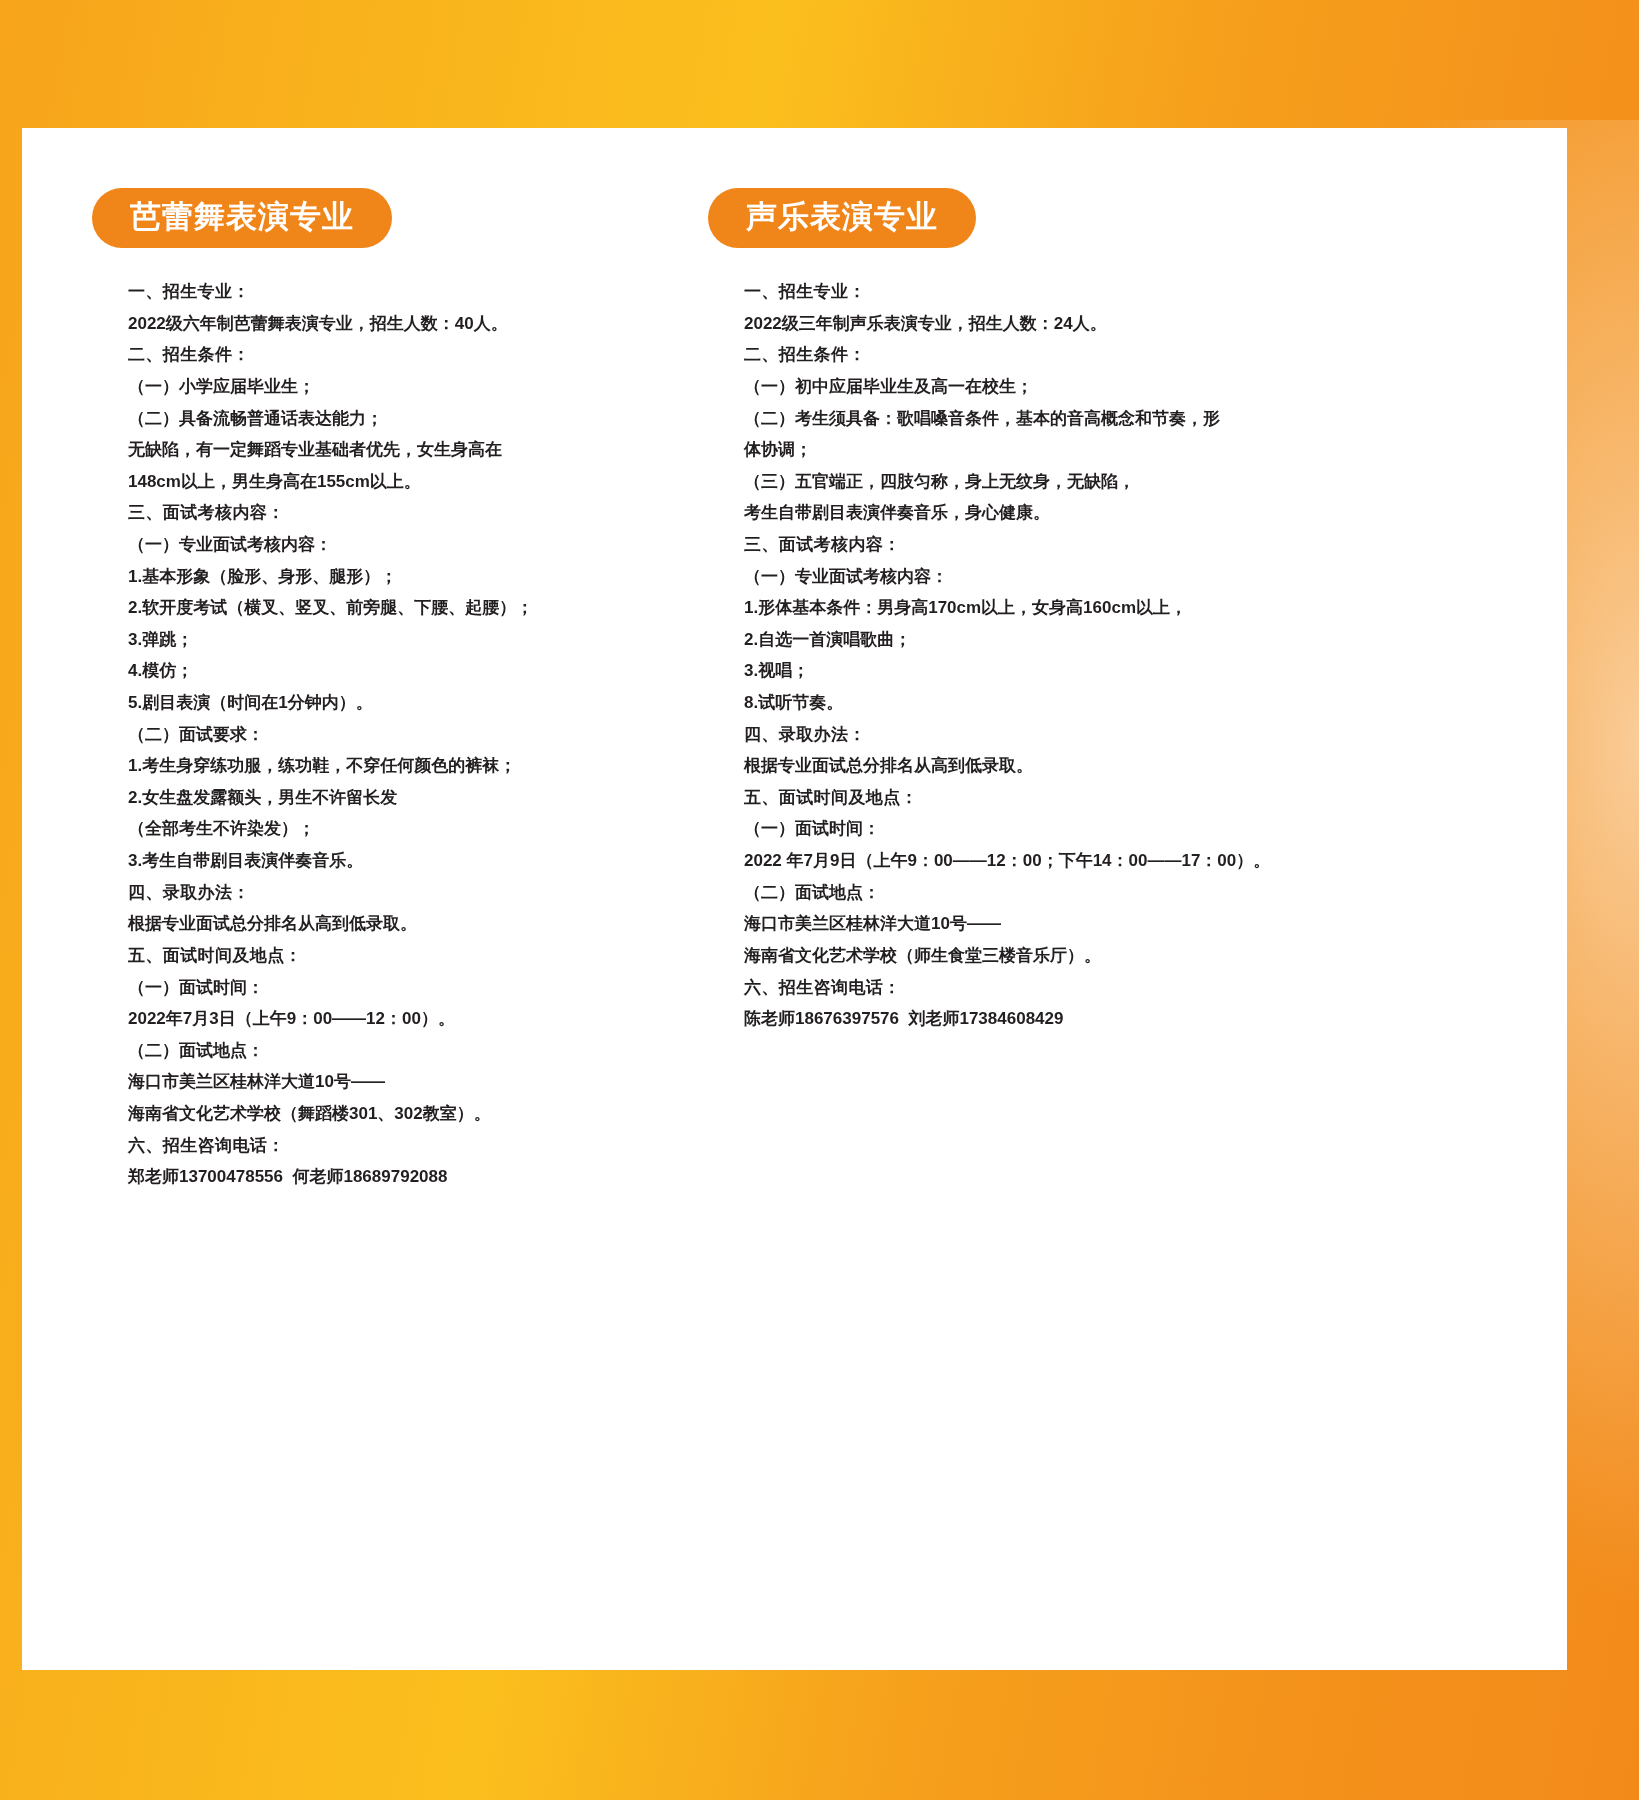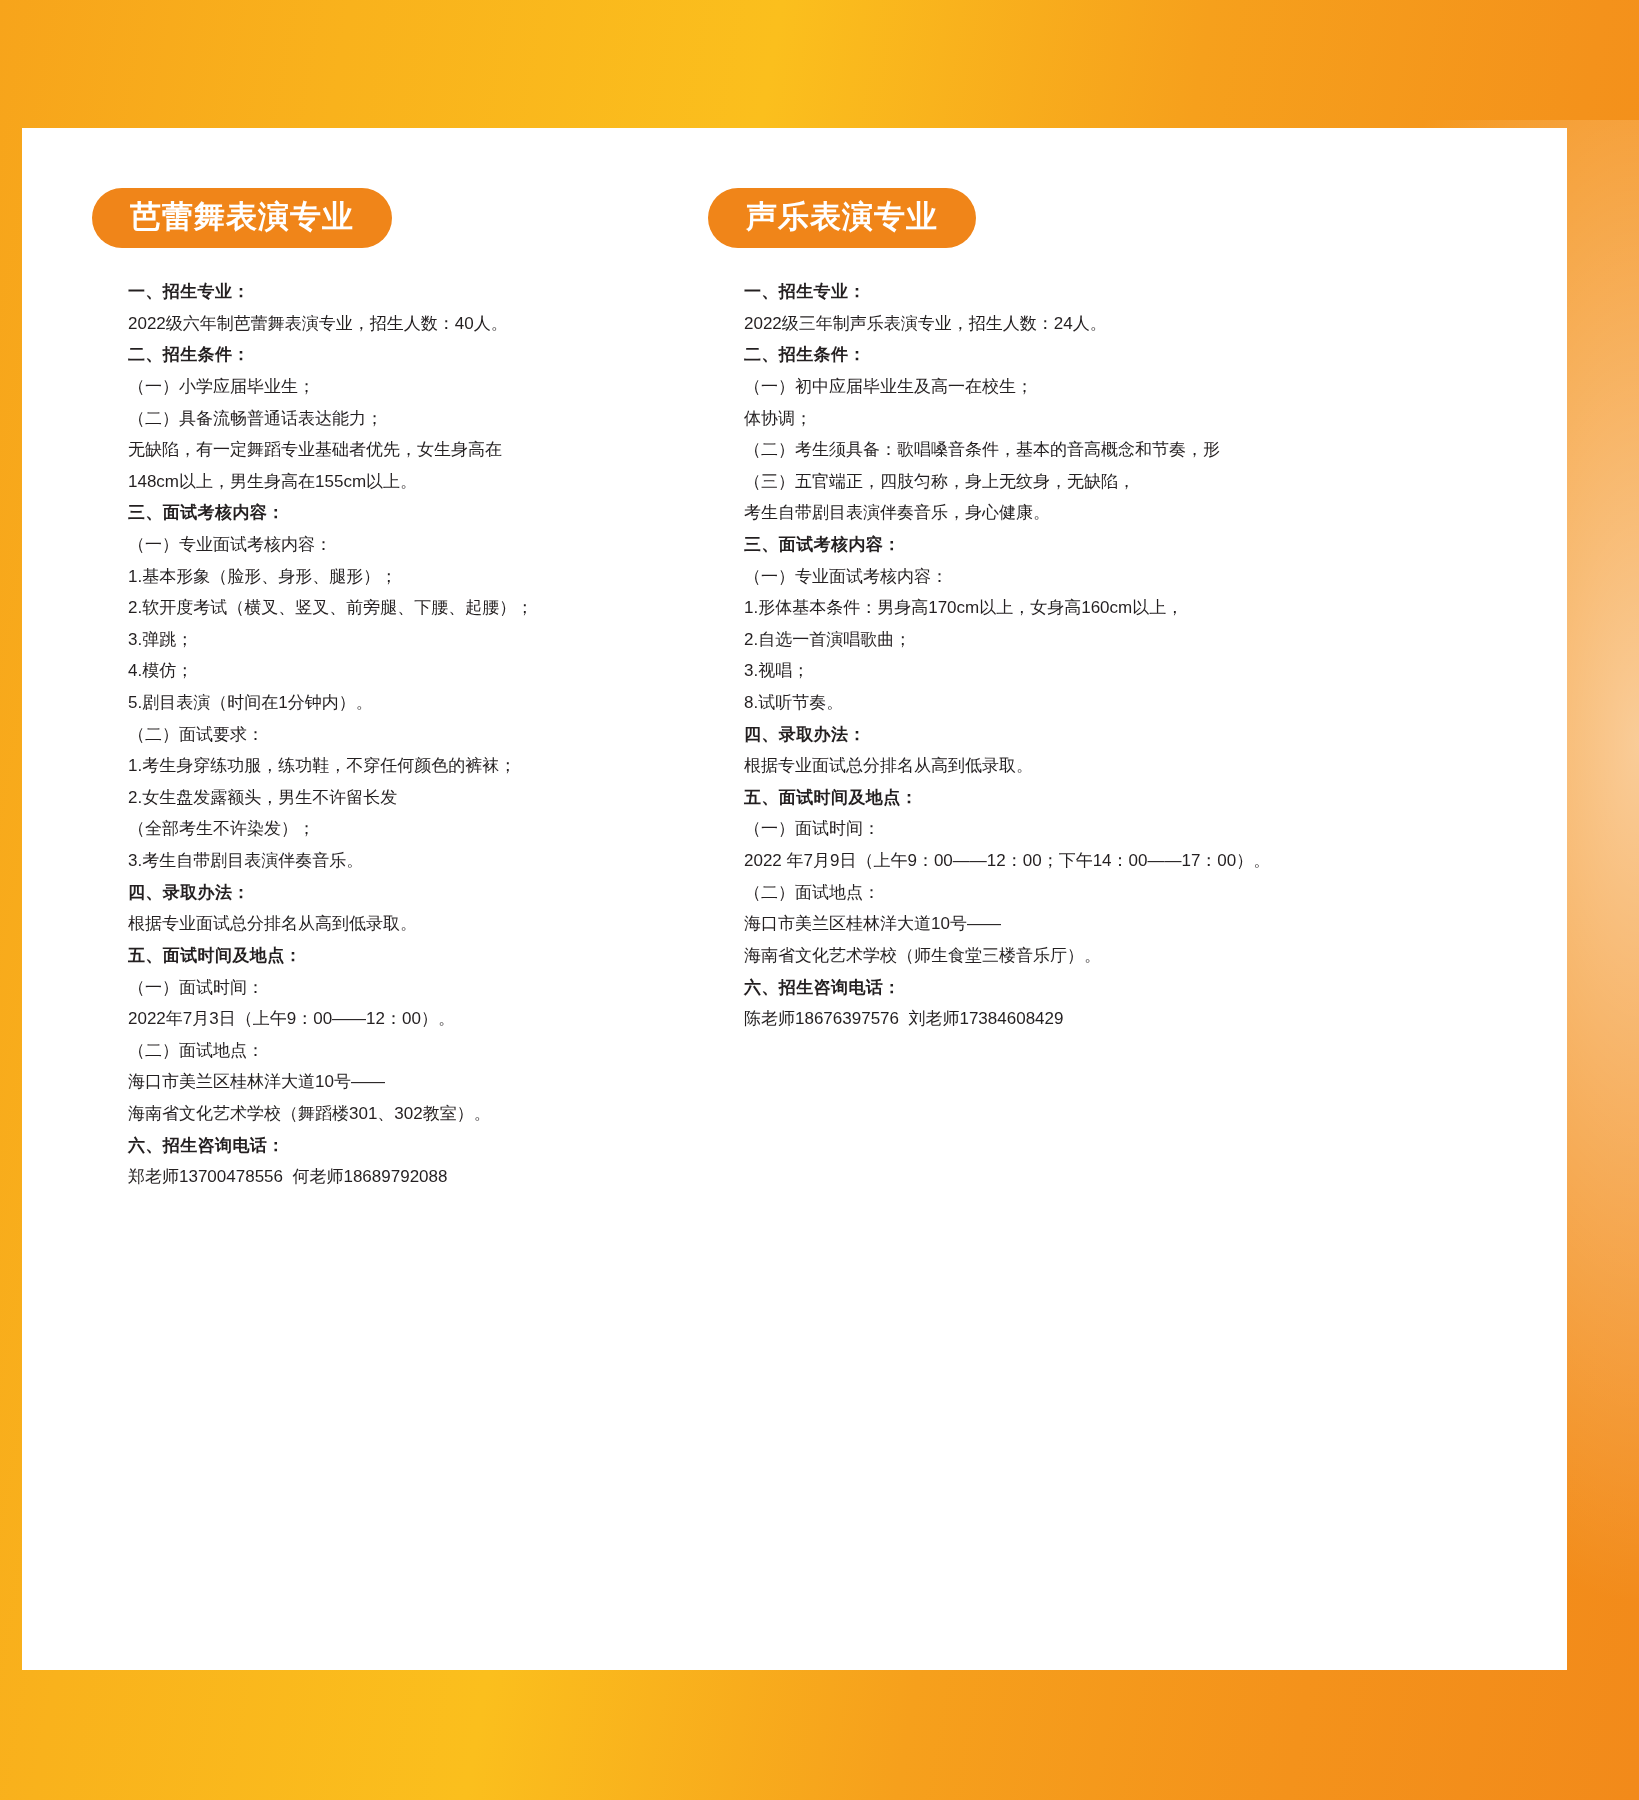--- a/index.html
+++ b/index.html
@@ -82,21 +82,21 @@
   }
   .body p {
     margin: 0;
     white-space: pre-wrap;
   }
   .body p.h {
     font-weight: bold;
     letter-spacing: 0.4px;
   }
   .body p.t {
-    font-weight: normal;
+    font-weight: bold;
   }
 </style>
 </head>
 <body>
 
 <div class="page">
   <div class="page-glow"></div>
 </div>
 <div class="inner-card"></div>
 
@@ -135,22 +135,22 @@
         <p class="t">郑老师13700478556  何老师18689792088</p>
       </div>
   </div>
   <div class="col right">
     <div class="pill">声乐表演专业</div>
     <div class="body" id="body-1">
         <p class="h">一、招生专业：</p>
         <p class="t">2022级三年制声乐表演专业，招生人数：24人。</p>
         <p class="h">二、招生条件：</p>
         <p class="t">（一）初中应届毕业生及高一在校生；</p>
+        <p class="t">（二）考生须具备：歌唱嗓音条件，基本的音高概念和节奏，形</p>
         <p class="t">体协调；</p>
-        <p class="t">（二）考生须具备：歌唱嗓音条件，基本的音高概念和节奏，形</p>
         <p class="t">（三）五官端正，四肢匀称，身上无纹身，无缺陷，</p>
         <p class="t">考生自带剧目表演伴奏音乐，身心健康。</p>
         <p class="h">三、面试考核内容：</p>
         <p class="t">（一）专业面试考核内容：</p>
         <p class="t">1.形体基本条件：男身高170cm以上，女身高160cm以上，</p>
         <p class="t">2.自选一首演唱歌曲；</p>
         <p class="t">3.视唱；</p>
         <p class="t">8.试听节奏。</p>
         <p class="h">四、录取办法：</p>
         <p class="t">根据专业面试总分排名从高到低录取。</p>

